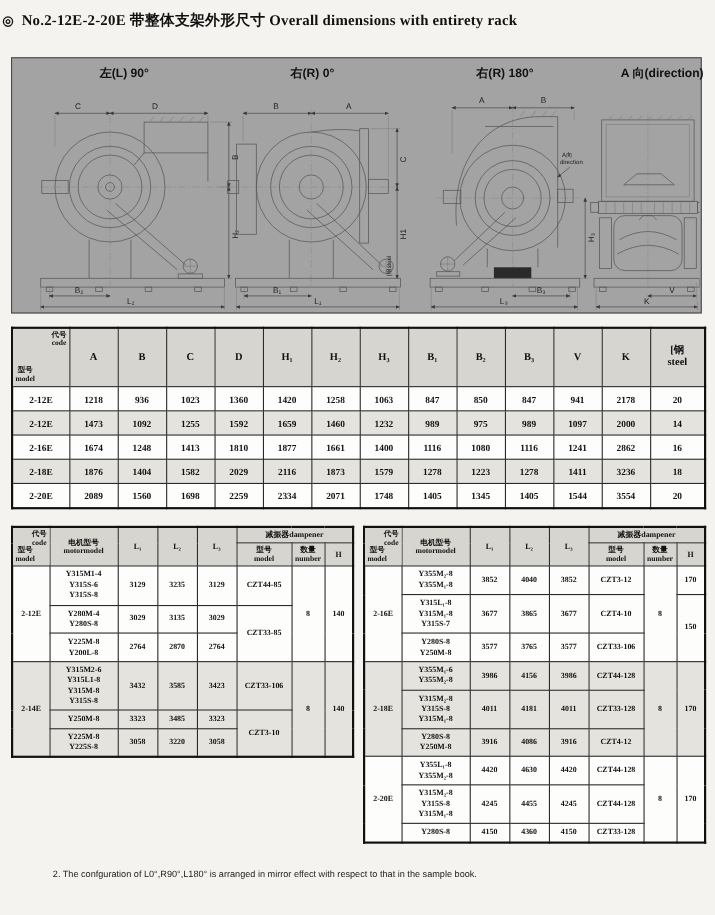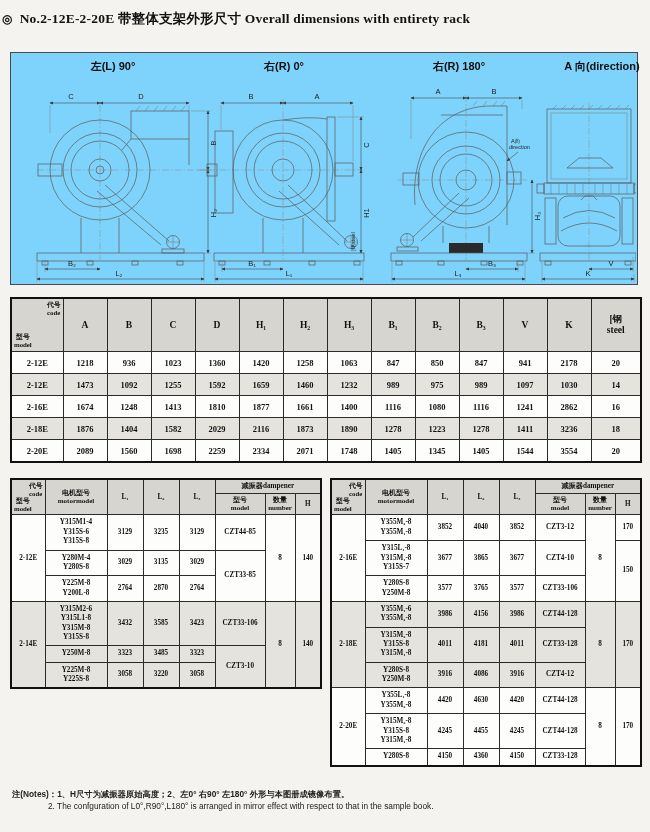--- a/index.html
+++ b/index.html
@@ -6,21 +6,21 @@
   body{
     width:650px;height:832px;position:relative;overflow:hidden;
     background:#f4f3ef;
     font-family:"Liberation Serif",serif;color:#111;
   }
   .page-title{position:absolute;top:10px;left:2px;font-size:13.5px;font-weight:bold;letter-spacing:.2px;}
   .page-title .bullet{margin-right:7px;font-size:12px;}
 
   
   .diagram-box{position:absolute;left:10px;top:52px;width:628px;height:233px;
-    border:1.5px solid #4a4a4a;background:#7dd3fc;box-sizing:border-box;}
+    border:1.5px solid #4a4a4a;background:#a3a3a3;box-sizing:border-box;}
   .view-title{position:absolute;top:6px;font-weight:bold;font-size:11px;
     font-family:"Liberation Sans",sans-serif;text-align:center;white-space:nowrap;}
   .vt1{left:42px;width:120px;} .vt2{left:218px;width:110px;}
   .vt3{left:392px;width:112px;} .vt4{left:532px;width:118px;}
   .draw{stroke:#5a5a5a;stroke-width:0.7;fill:none;}
   .thin{stroke:#777;stroke-width:0.5;fill:none;}
   .cl{stroke:#8a8a8a;stroke-width:0.5;fill:none;stroke-dasharray:7 2 1.5 2;}
   .dim{stroke:#3a3a3a;stroke-width:0.55;fill:none;}
   .ext{stroke:#7a7a7a;stroke-width:0.45;fill:none;}
   .dimtext{font-size:7.5px;fill:#222;font-family:"Liberation Sans",sans-serif;}
@@ -334,21 +334,21 @@
     <td>1092</td>
     <td>1255</td>
     <td>1592</td>
     <td>1659</td>
     <td>1460</td>
     <td>1232</td>
     <td>989</td>
     <td>975</td>
     <td>989</td>
     <td>1097</td>
-    <td>1030</td>
+    <td>2000</td>
     <td>14</td>
   </tr>
   <tr>
     <td>2-16E</td>
     <td>1674</td>
     <td>1248</td>
     <td>1413</td>
     <td>1810</td>
     <td>1877</td>
     <td>1661</td>
@@ -361,21 +361,21 @@
     <td>16</td>
   </tr>
   <tr class="alt">
     <td>2-18E</td>
     <td>1876</td>
     <td>1404</td>
     <td>1582</td>
     <td>2029</td>
     <td>2116</td>
     <td>1873</td>
-    <td>1890</td>
+    <td>1579</td>
     <td>1278</td>
     <td>1223</td>
     <td>1278</td>
     <td>1411</td>
     <td>3236</td>
     <td>18</td>
   </tr>
   <tr>
     <td>2-20E</td>
     <td>2089</td>
@@ -599,17 +599,14 @@
     <td class="motors">Y280S-8</td>
     <td>4150</td>
     <td>4360</td>
     <td>4150</td>
     <td>CZT33-128</td>
   </tr>
 </tbody>
   </table>
 
 <div class="notes">
-  <div class="row1">
-    <span>注(Notes)：</span><span>1、H尺寸为减振器原始高度；2、左0°  右90°  左180°  外形与本图册成镜像布置。</span>
-  </div>
   <div class="en">2. The confguration of L0°,R90°,L180° is arranged in mirror effect with respect to that in the sample book.</div>
 </div>
 
 </body></html>

